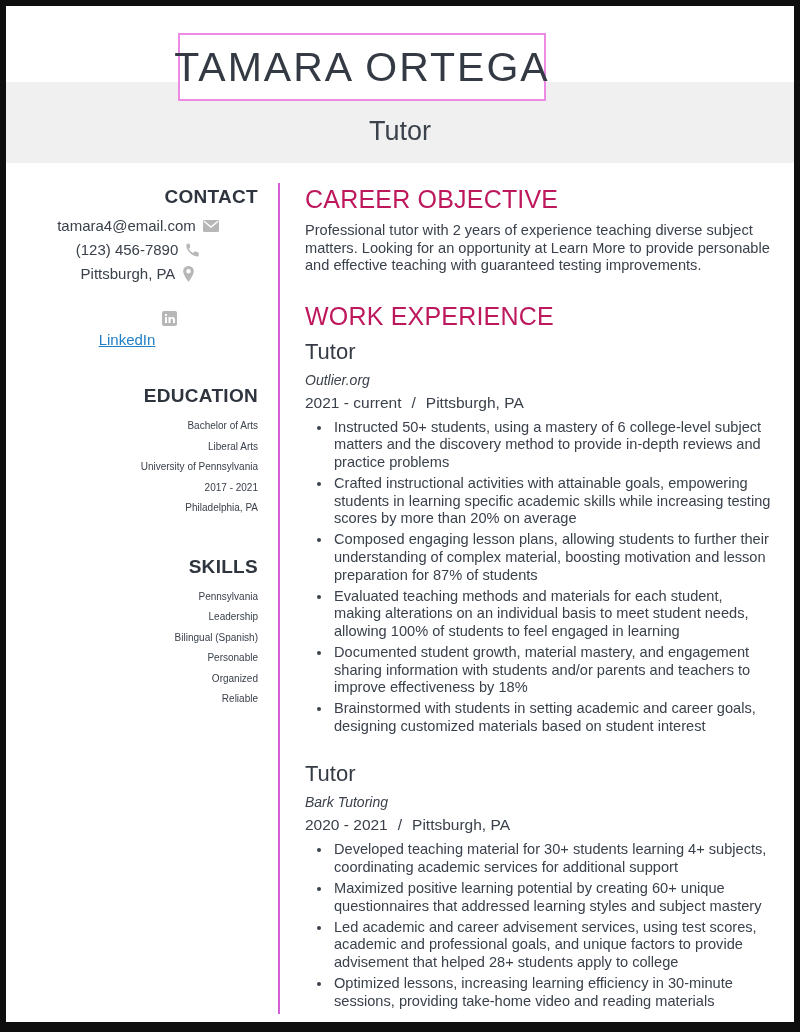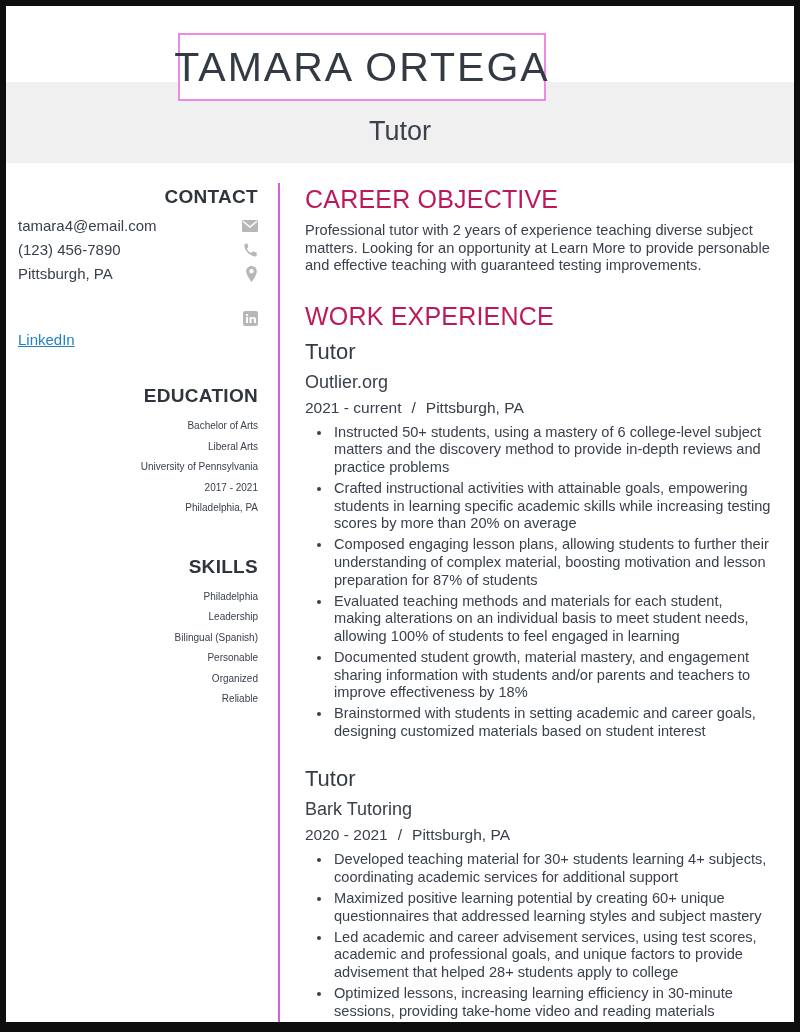--- a/index.html
+++ b/index.html
@@ -51,21 +51,21 @@
     padding: 3px 20px 0 12px;
     text-align: right;
     color: #3a414b;
   }
   .sidebar h2 {
     margin: 0 0 9px 0;
     font-size: 19px; font-weight: bold;
     color: #2f353e; letter-spacing: 0.3px;
   }
   .c-row {
-    display: flex; justify-content: space-between; align-items: center;
+    display: flex; justify-content: center; align-items: center;
     gap: 7px; margin-bottom: 7px;
     font-size: 15px; line-height: 17px;
   }
   .c-row svg { flex: 0 0 auto; display: block; }
   .link { color: #2180c6; text-decoration: underline; cursor: pointer; margin-top: 42px; }
   .side-section { margin-top: 37px; text-align: right; }
   .side-line { font-size: 10px; line-height: 20.5px; margin-bottom: 0; }
   
   .main {
     flex: 1;
@@ -84,21 +84,21 @@
     font-size: 14.6px; line-height: 17.6px;
     max-width: 468px;
   }
   .experience { margin-top: 27px; }
   .job-title {
     margin: 13px 0 7px 0;
     font-size: 22px; font-weight: normal;
     color: #343b45;
   }
   .job + .job, .job { }
-  .job-company { font-size: 18px; margin-bottom: 6px; }
+  .job-company { font-size: 14px; margin-bottom: 6px; font-style: italic; }
   .job-meta { font-size: 15.5px; margin-bottom: 7px; }
   .job-meta .sep { margin: 0 10px; }
   .job ul {
     margin: 0; padding: 0 0 0 27px;
     list-style: disc outside;
   }
   .job li {
     font-size: 14.6px; line-height: 17.6px;
     margin-bottom: 3.5px;
     padding-left: 2px;
@@ -162,21 +162,21 @@
         <h2>EDUCATION</h2>
         <div class="side-line">Bachelor of Arts</div>
         <div class="side-line">Liberal Arts</div>
         <div class="side-line">University of Pennsylvania</div>
         <div class="side-line">2017 - 2021</div>
         <div class="side-line">Philadelphia, PA</div>
       </section>
 
       <section class="side-section">
         <h2>SKILLS</h2>
-        <div class="side-line">Philadelphia</div>
+        <div class="side-line">Pennsylvania</div>
         <div class="side-line">Leadership</div>
         <div class="side-line">Bilingual (Spanish)</div>
         <div class="side-line">Personable</div>
         <div class="side-line">Organized</div>
         <div class="side-line">Reliable</div>
       </section>
 
     </aside>
 
     <main class="main">

